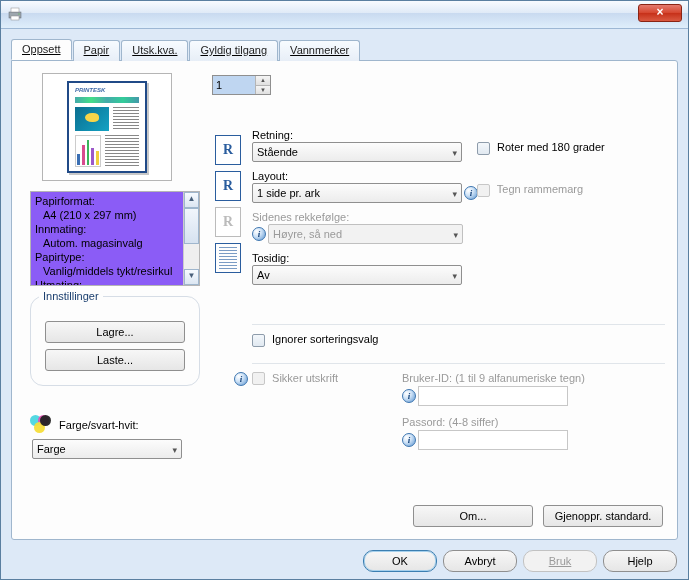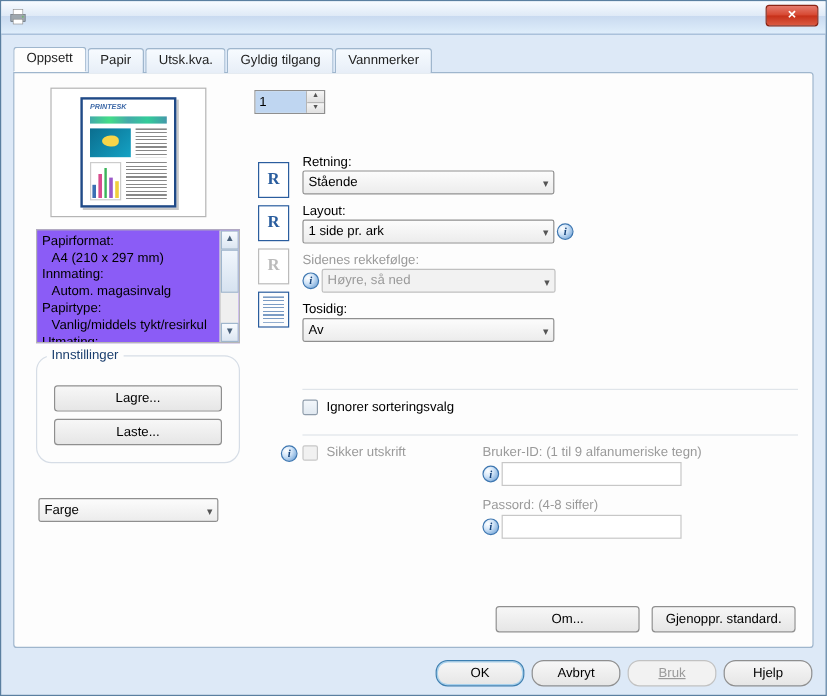--- a/index.html
+++ b/index.html
@@ -34,20 +34,21 @@
     color: #fff;
     text-align: center;
     line-height: 14px;
     font-size: 12px;
     font-weight: bold;
     cursor: pointer;
   }
   .tab-area {
     margin: 10px 10px 4px 10px;
     position: relative;
+    text-decoration: underline;
   }
   .tabs {
     display: flex;
     gap: 0;
     position: relative;
     z-index: 2;
   }
   .tab {
     padding: 3px 10px;
     border: 1px solid #9fb6cd;
@@ -354,20 +355,26 @@
 
     <div class="group-settings">
       <div class="groupbox">
         <div class="groupbox-title">Innstillinger</div>
         <div class="wbtn">Lagre...</div>
         <div class="wbtn">Laste...</div>
       </div>
     </div>
 
     <div class="color-section">
+      <div style="margin-bottom:2px;">
+        <span class="cmyk-icon">
+          <span class="cmy-c"></span><span class="cmy-m"></span><span class="cmy-y"></span><span class="cmy-k"></span>
+        </span>
+        <span class="label">Farge/svart-hvit:</span>
+      </div>
       <div class="select" style="width:150px;margin-left:2px">
         <span>Farge</span>
       </div>
     </div>
 
     <div class="right-col">
       <div class="row">
         <div class="spinner" style="margin-top:2px;">
           <input value="1" style="">
           <div class="spin-btns">
@@ -406,20 +413,30 @@
           <span>Høyre, så ned</span>
         </div>
       </div>
 
       <span class="field-label">Tosidig:</span>
       <div class="select" style="width:210px">
         <span>Av</span>
       </div>
     </div>
 
+    <div class="side-col">
+      <div style="height:36px">
+        <span class="chk"></span>
+        <span class="label">Roter med 180 grader</span>
+      </div>
+      <div style="height:36px;margin-top:6px">
+        <span class="chk disabled"></span>
+        <span class="label disabled">Tegn rammemarg</span>
+      </div>
+    </div>
 
     <div class="lower-right">
       <div class="hr"></div>
       <div style="margin:6px 0 16px 0">
         <span class="chk"></span>
         <span class="label">Ignorer sorteringsvalg</span>
       </div>
       <div class="hr"></div>
       <div style="margin-top:8px; position:relative; height:90px;">
         <div style="position:absolute;left:-18px;top:0">

